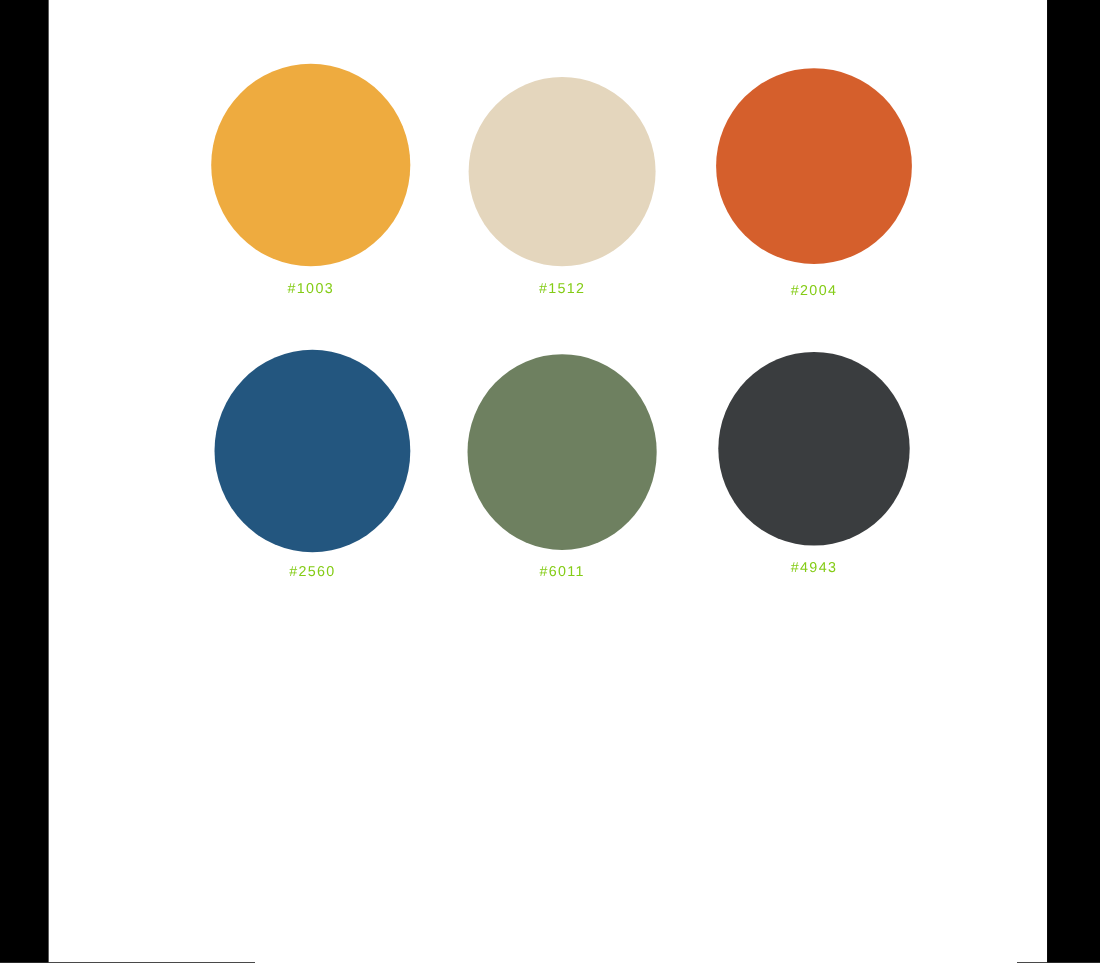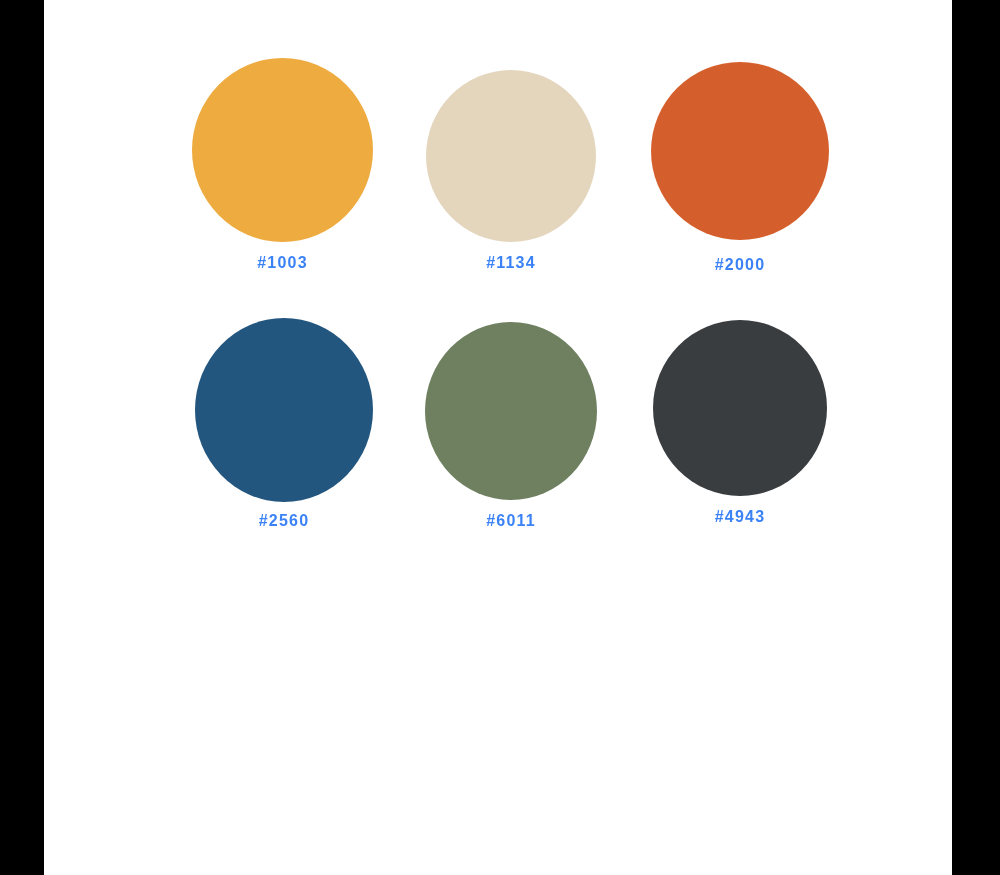--- a/index.html
+++ b/index.html
@@ -47,50 +47,50 @@
   .dot {
     border-radius: 50%;
     display: block;
   }
 
   .caption {
     position: absolute;
     left: 50%;
     transform: translateX(-50%);
     white-space: nowrap;
-    color: #3b82f6;
+    color: #84cc16;
     font-family: "Liberation Sans", sans-serif;
-    font-weight: bold;
-    font-size: 16px;
+    font-weight: normal;
+    font-size: 13px;
     letter-spacing: 1.2px;
   }
 </style>
 </head>
 <body>
 
 <div id="canvas">
 
   <div class="paper"></div>
 
   <div class="bar bar-left"></div>
   <div class="bar bar-right"></div>
 
   <div class="swatch" style="left:192px; top:58px;">
     <span class="dot" style="width:181px; height:184px; background:#eeab3f;"></span>
     <span class="caption" style="top:196px;">#1003</span>
   </div>
 
   <div class="swatch" style="left:426px; top:70px;">
     <span class="dot" style="width:170px; height:172px; background:#e4d6bd;"></span>
-    <span class="caption" style="top:184px;">#1134</span>
+    <span class="caption" style="top:184px;">#1512</span>
   </div>
 
   <div class="swatch" style="left:651px; top:62px;">
     <span class="dot" style="width:178px; height:178px; background:#d55f2c;"></span>
-    <span class="caption" style="top:194px;">#2000</span>
+    <span class="caption" style="top:194px;">#2004</span>
   </div>
 
   <div class="swatch" style="left:195px; top:318px;">
     <span class="dot" style="width:178px; height:184px; background:#23567f;"></span>
     <span class="caption" style="top:194px;">#2560</span>
   </div>
 
   <div class="swatch" style="left:425px; top:322px;">
     <span class="dot" style="width:172px; height:178px; background:#6e8060;"></span>
     <span class="caption" style="top:190px;">#6011</span>

